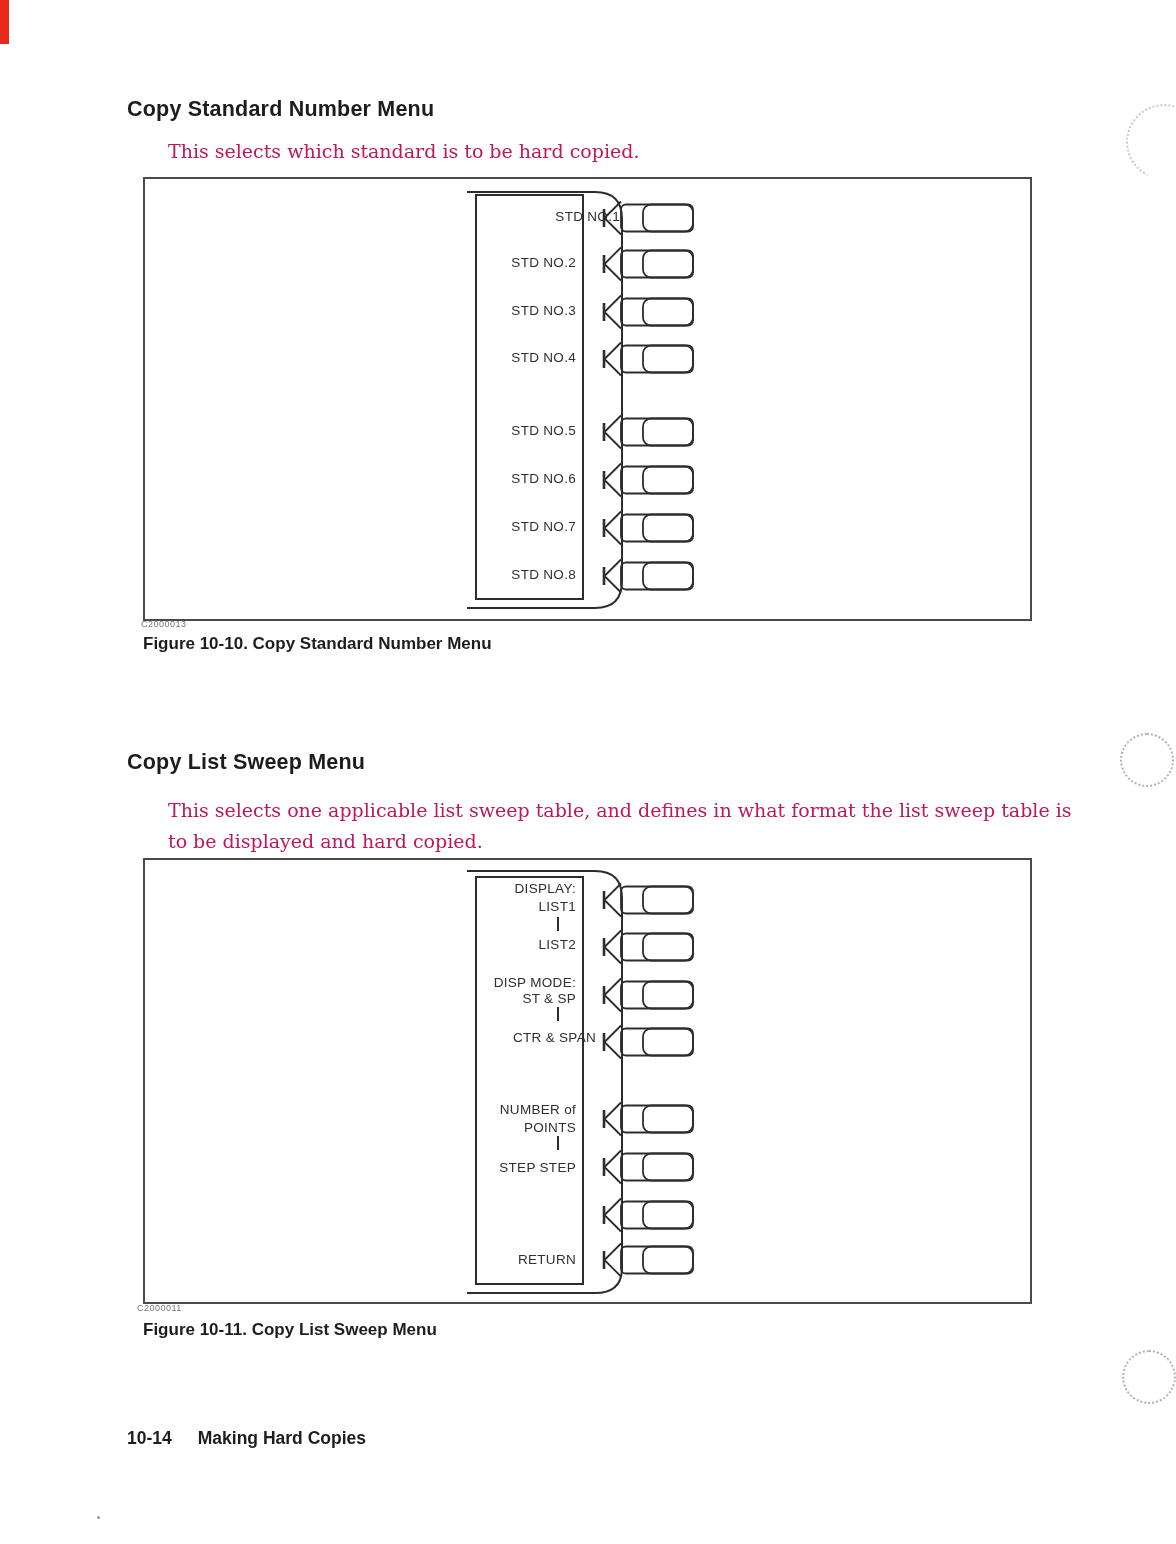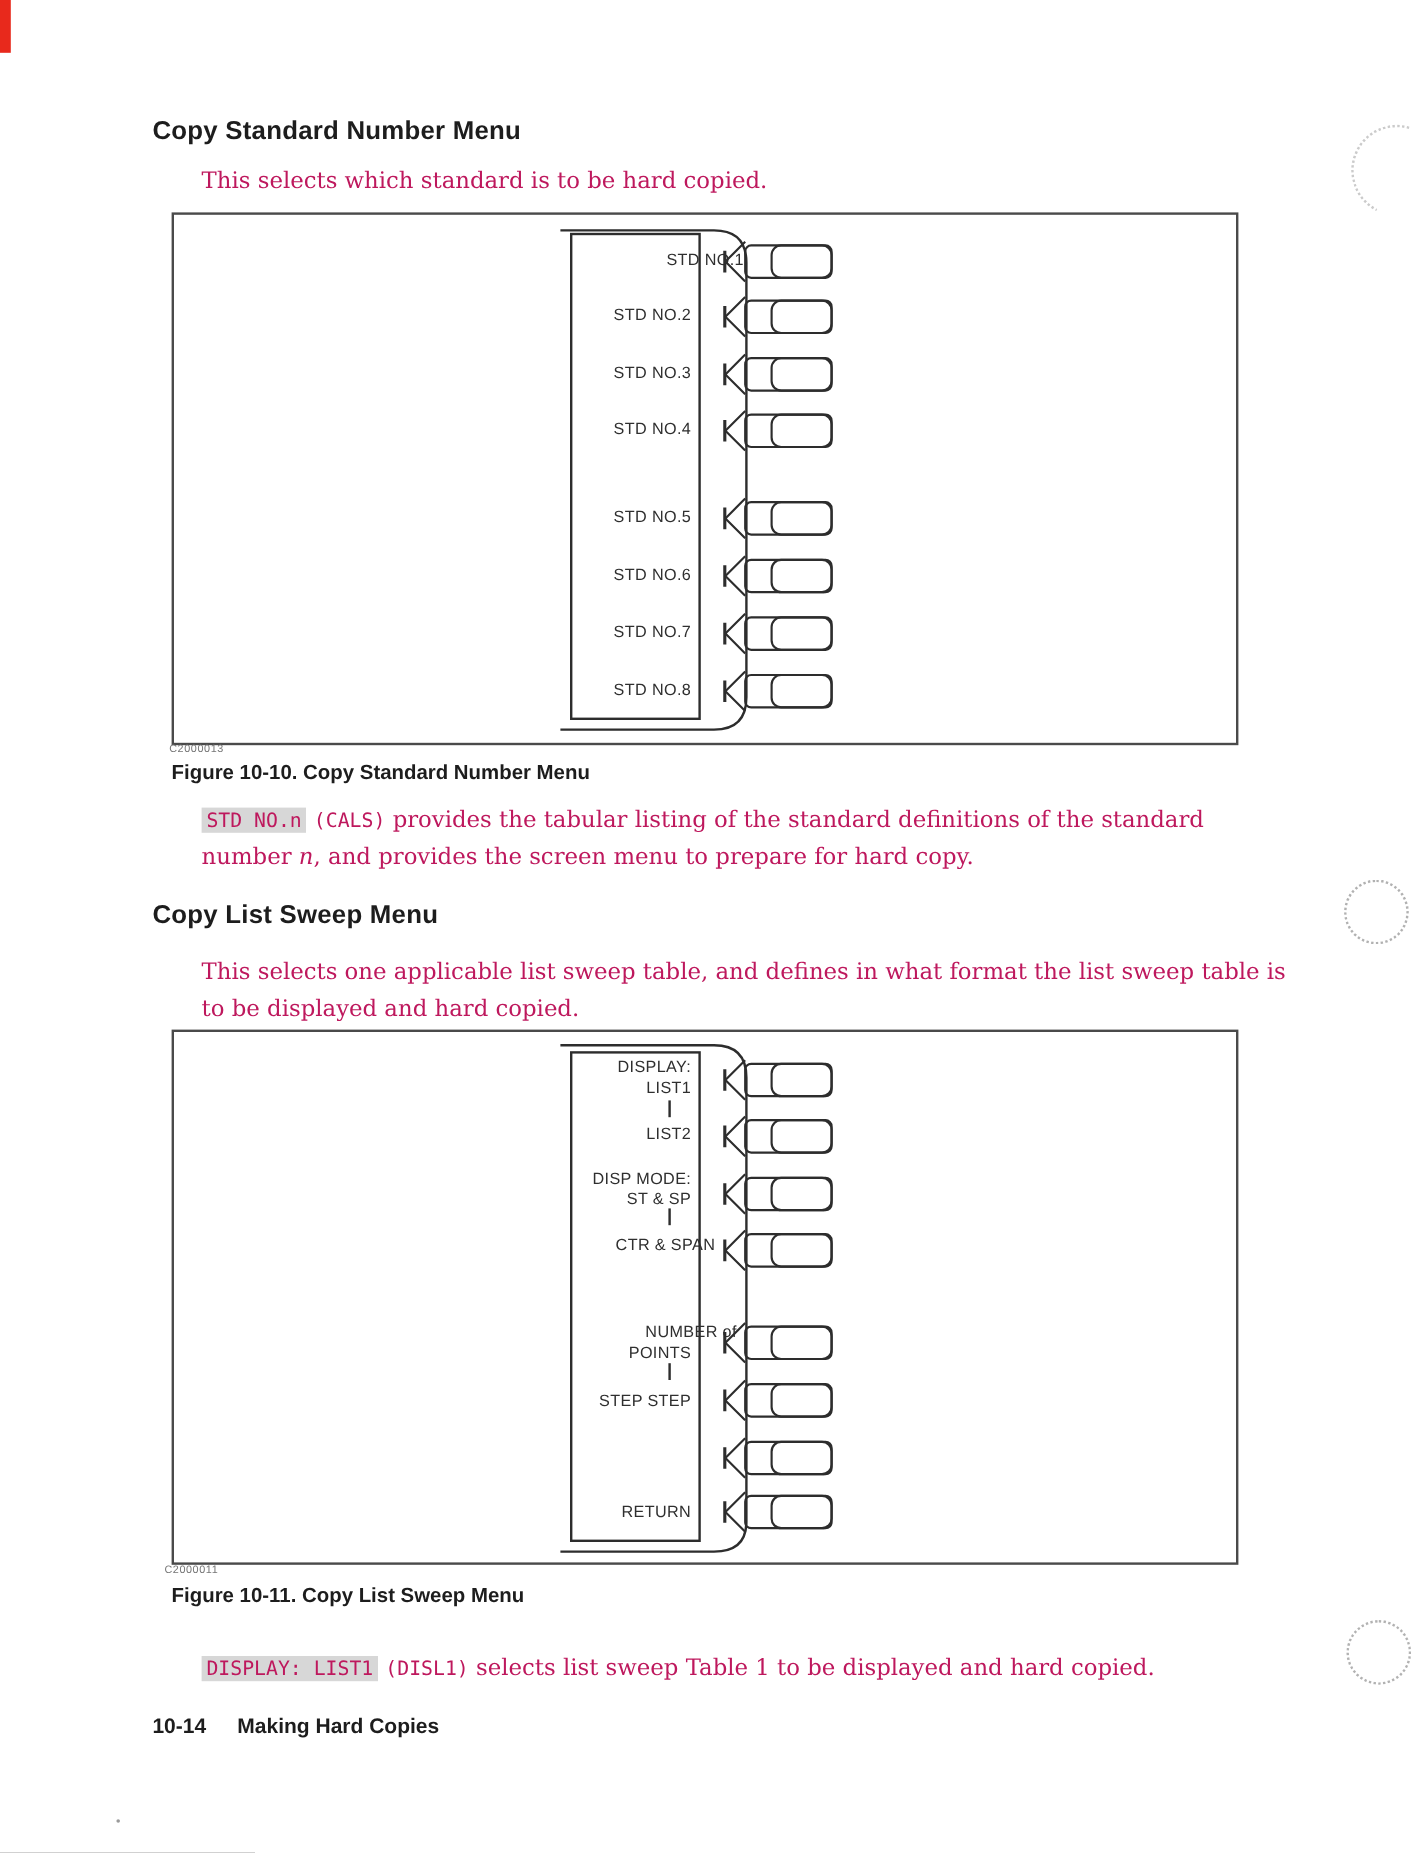--- a/index.html
+++ b/index.html
@@ -125,45 +125,39 @@
           <line x1="3" y1="11" x2="3" y2="29" stroke-width="2.6"></line>
           <path d="M3.5 20 L20 3.5 M3.5 20 L20 36.5"></path>
           <rect x="20" y="6.5" width="72" height="27" rx="5"></rect>
           <rect x="42" y="6.5" width="50" height="27" rx="8"></rect>
         </g>
       </svg>
   </div>
   <div class="figcode" style="left:141px;top:619px;">C2000013</div>
   <div class="caption" style="top:634px;">Figure 10-10. Copy Standard Number Menu</div>
 
-  <div class="body-p" style="top:668px;">
-    <span class="mono shade">STD NO.n</span>
-    <span class="mono">(CALS)</span>
-    <span>provides the tabular listing of the standard definitions of the standard number</span>
-    <span class="it">n</span><span>, and provides the screen menu to prepare for hard copy.</span>
-  </div>
 
   <div class="h-sec" style="top:750px;">Copy List Sweep Menu</div>
   <div class="body-p" style="top:795px;">This selects one applicable list sweep table, and defines in what format the list sweep table is to be displayed and hard copied.</div>
 
   <div class="fig" style="top:858px;height:442px;">
     <svg class="bezel" width="885" height="442" viewBox="0 0 885 442">
       <path d="M322 11 H450 Q477 11 477 38 V408 Q477 433 450 433 H322" fill="none" stroke="#2d2d2d" stroke-width="2"></path>
     </svg>
     <div class="panel" style="top:16px;height:409px;"></div>
 
     <div class="sklabel" style="top:21px;">DISPLAY:</div>
     <div class="sklabel" style="top:39px;">LIST1</div>
     <div class="tick" style="top:57px;"></div>
     <div class="sklabel" style="top:77px;">LIST2</div>
     <div class="sklabel" style="top:115px;">DISP MODE:</div>
     <div class="sklabel" style="top:131px;">ST &amp; SP</div>
     <div class="tick" style="top:147px;"></div>
     <div class="sklabel" style="top:170px;margin-left:20px;">CTR &amp; SPAN</div>
-    <div class="sklabel" style="top:242px;padding-left:38px;">NUMBER of</div>
+    <div class="sklabel" style="top:242px;">NUMBER of</div>
     <div class="sklabel" style="top:260px;">POINTS</div>
     <div class="tick" style="top:276px;"></div>
     <div class="sklabel" style="top:300px;">STEP STEP</div>
     <div class="sklabel" style="top:392px;">RETURN</div>
 
     <svg class="skicon" style="top:20px;" viewBox="0 0 96 40">
         <g fill="none" stroke="#2d2d2d" stroke-width="1.8">
           <line x1="3" y1="11" x2="3" y2="29" stroke-width="2.6"></line>
           <path d="M3.5 20 L20 3.5 M3.5 20 L20 36.5"></path>
           <rect x="20" y="6.5" width="72" height="27" rx="5"></rect>
@@ -223,23 +217,18 @@
           <line x1="3" y1="11" x2="3" y2="29" stroke-width="2.6"></line>
           <path d="M3.5 20 L20 3.5 M3.5 20 L20 36.5"></path>
           <rect x="20" y="6.5" width="72" height="27" rx="5"></rect>
           <rect x="42" y="6.5" width="50" height="27" rx="8"></rect>
         </g>
       </svg>
   </div>
   <div class="figcode" style="left:137px;top:1303px;">C2000011</div>
   <div class="caption" style="top:1320px;">Figure 10-11. Copy List Sweep Menu</div>
 
-  <div class="body-p" style="top:1375px;">
-    <span class="mono shade">DISPLAY: LIST1</span>
-    <span class="mono">(DISL1)</span>
-    <span>selects list sweep Table 1 to be displayed and hard copied.</span>
-  </div>
 
   <div class="footer">
     <span class="pgno">10-14</span><span>Making Hard Copies</span>
   </div>
 
 </div>
 
 </body></html>

